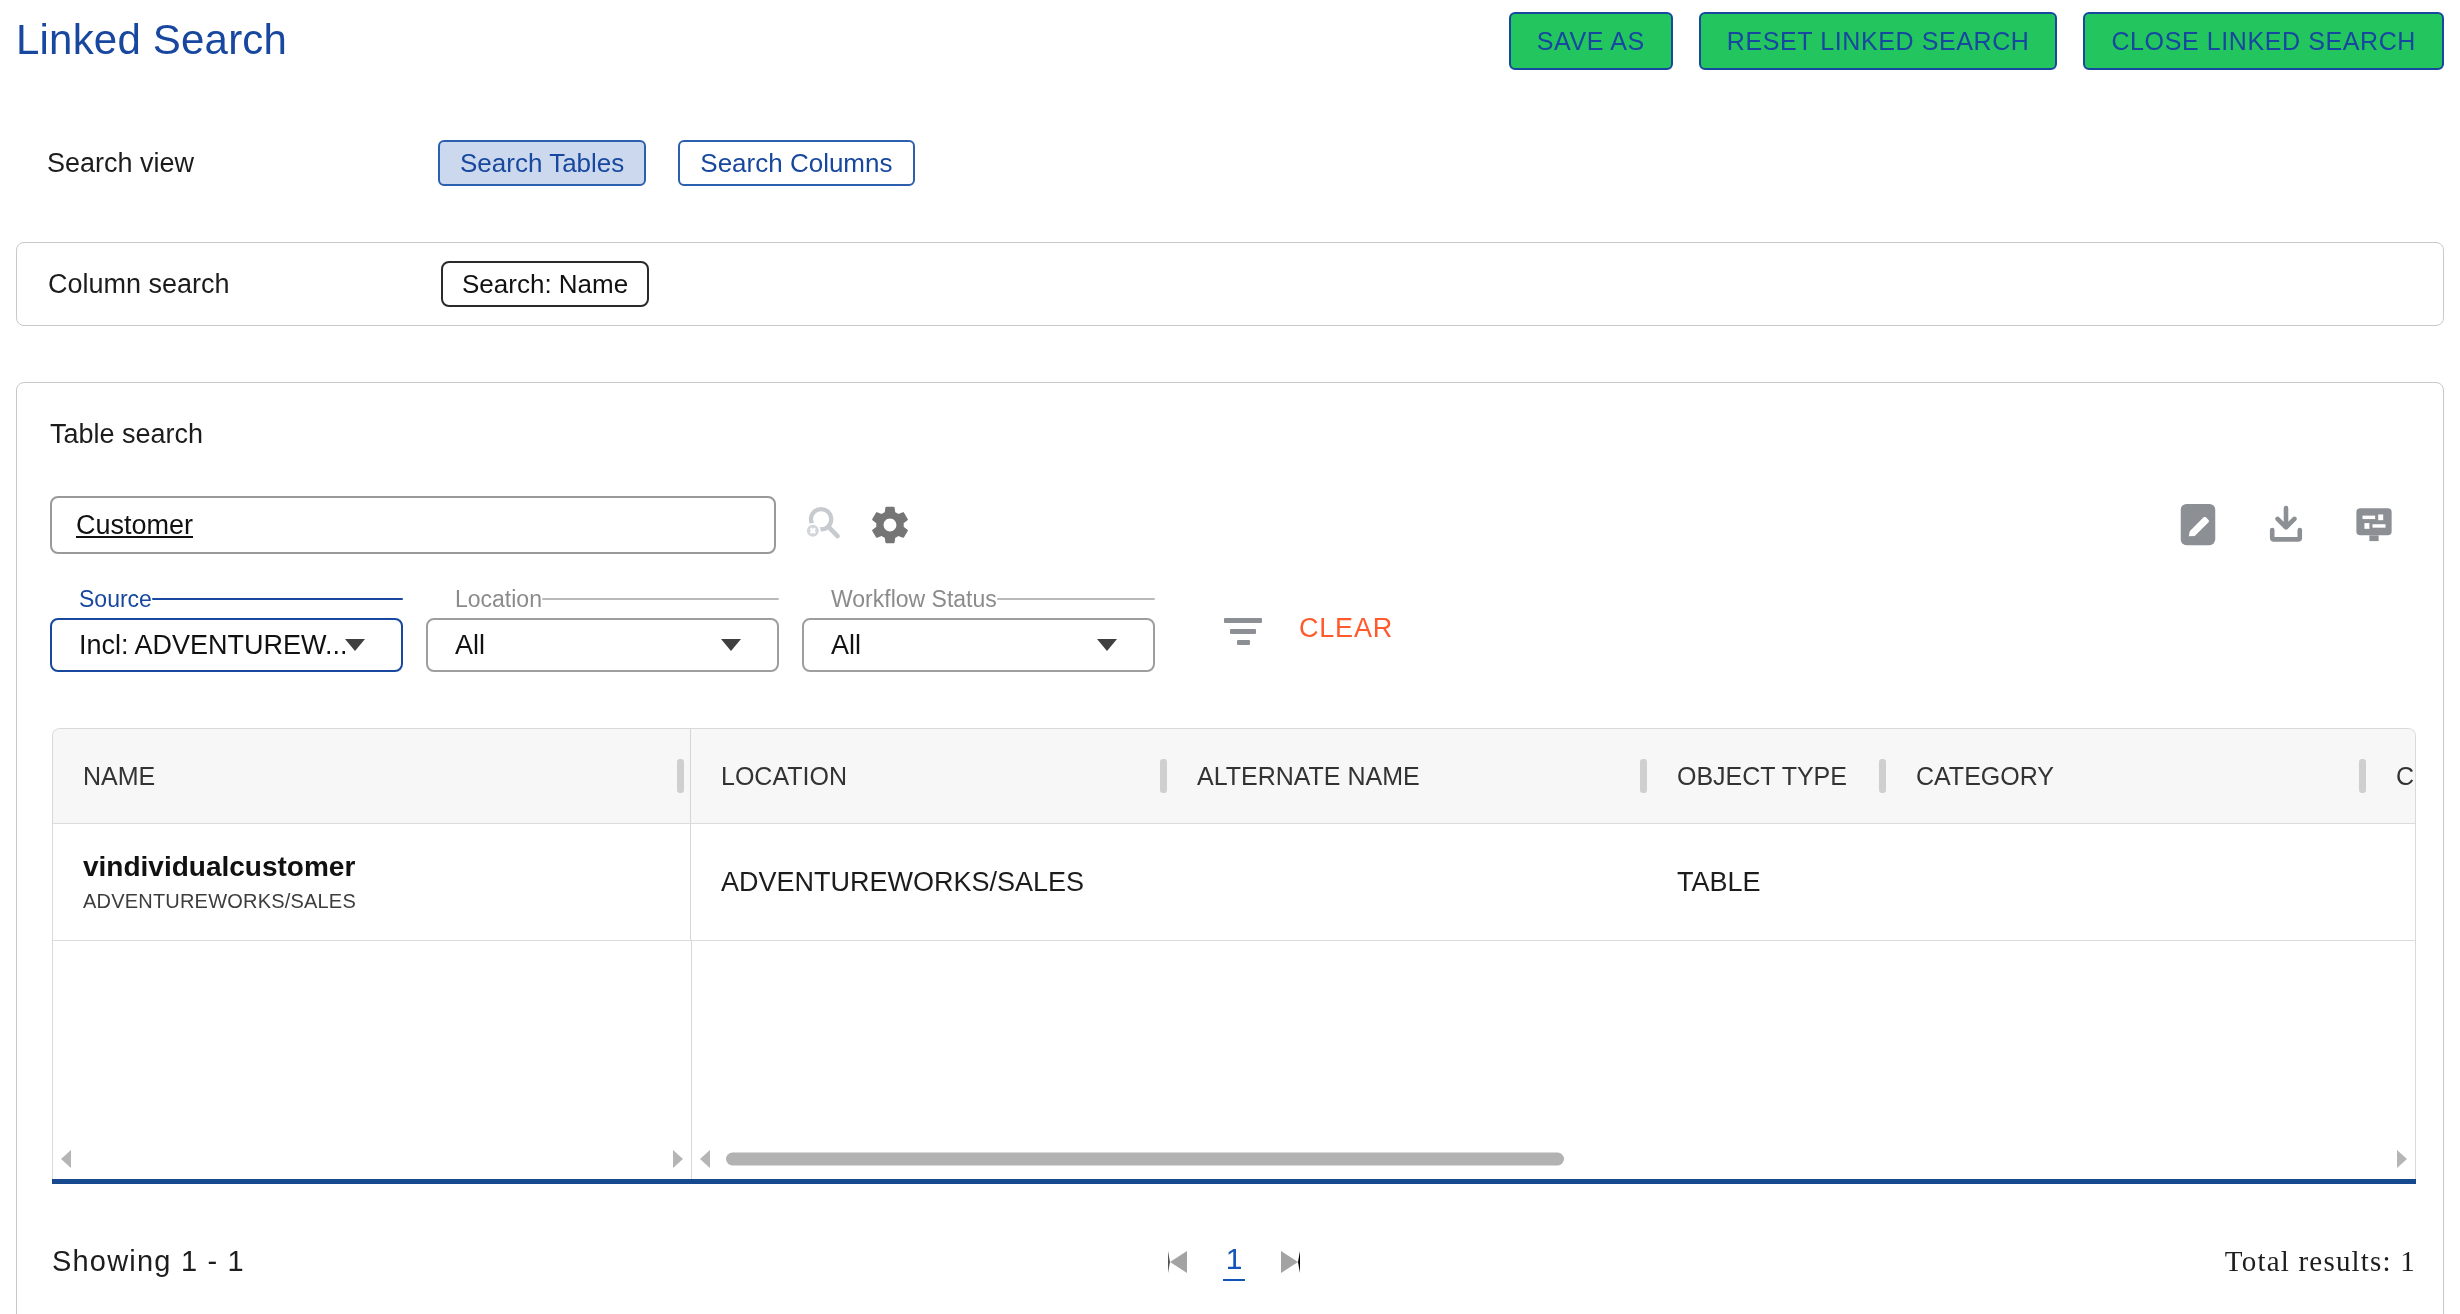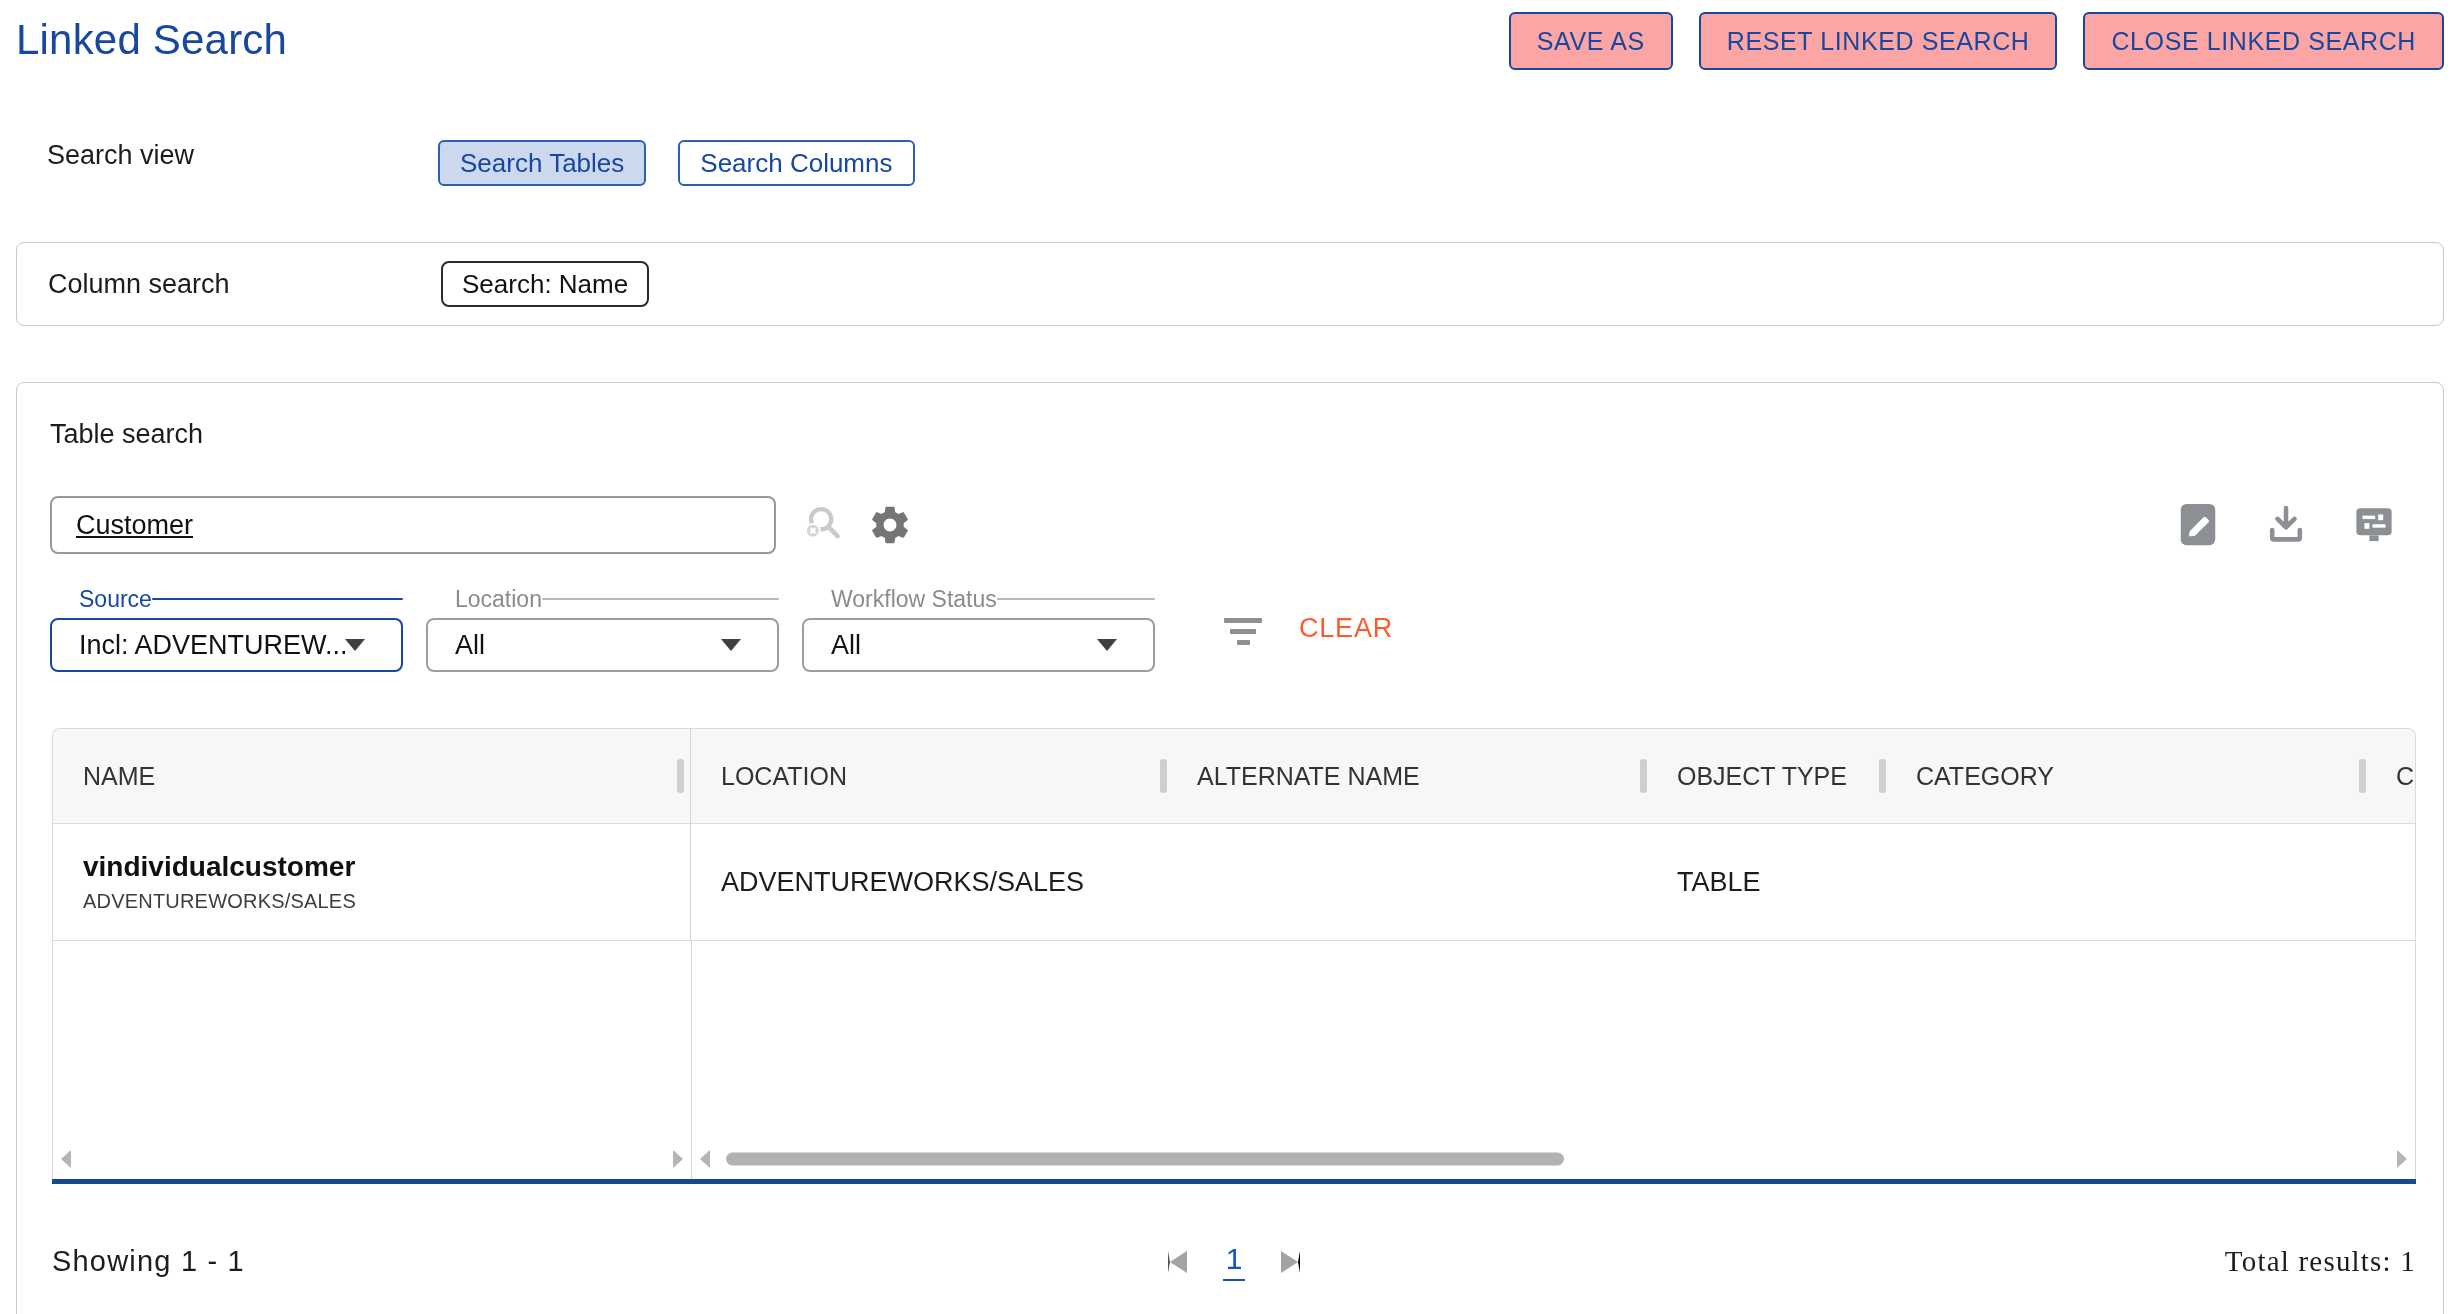--- a/index.html
+++ b/index.html
@@ -6,25 +6,25 @@
   body{
     width:2460px;height:1314px;overflow:hidden;background:#ffffff;
     font-family:"Liberation Sans",sans-serif;color:#1f1f1f;position:relative;
   }
   .page{padding:0 16px;}
 
   
   .topbar{display:flex;justify-content:space-between;align-items:flex-start;padding-top:10px;}
   .title{margin:0;font-size:42px;font-weight:500;color:#17479e;letter-spacing:.2px;line-height:60px;}
   .actions{display:flex;gap:26px;padding-top:2px;}
-  .obtn{background:#fca5a5;border:2px solid #17479e;color:#17479e;font-family:"Liberation Sans",sans-serif;
+  .obtn{background:#22c55e;border:2px solid #17479e;color:#17479e;font-family:"Liberation Sans",sans-serif;
         font-size:25px;font-weight:500;letter-spacing:.6px;border-radius:6px;padding:0 26px;height:58px;cursor:pointer;}
 
   
-  .searchview-row{margin-top:70px;display:flex;padding-left:31px;}
+  .searchview-row{margin-top:70px;display:flex;align-items:center;padding-left:31px;}
   .rowlabel{font-size:27px;color:#1c1c1c;}
   .searchview-row .rowlabel{width:391px;}
   .toggle{height:46px;padding:0 20px;font-size:26px;color:#17479e;background:#fff;border:2px solid #2c5fae;
           border-radius:6px;margin-right:32px;cursor:pointer;font-family:"Liberation Sans",sans-serif;}
   .toggle.selected{background:#ccd8ed;}
 
   
   .panel{border:1px solid #c9c9c9;border-radius:8px;box-sizing:border-box;}
   .column-search-panel{margin-top:56px;height:84px;display:flex;align-items:center;padding-left:31px;}
   .column-search-panel .rowlabel{width:393px;}

